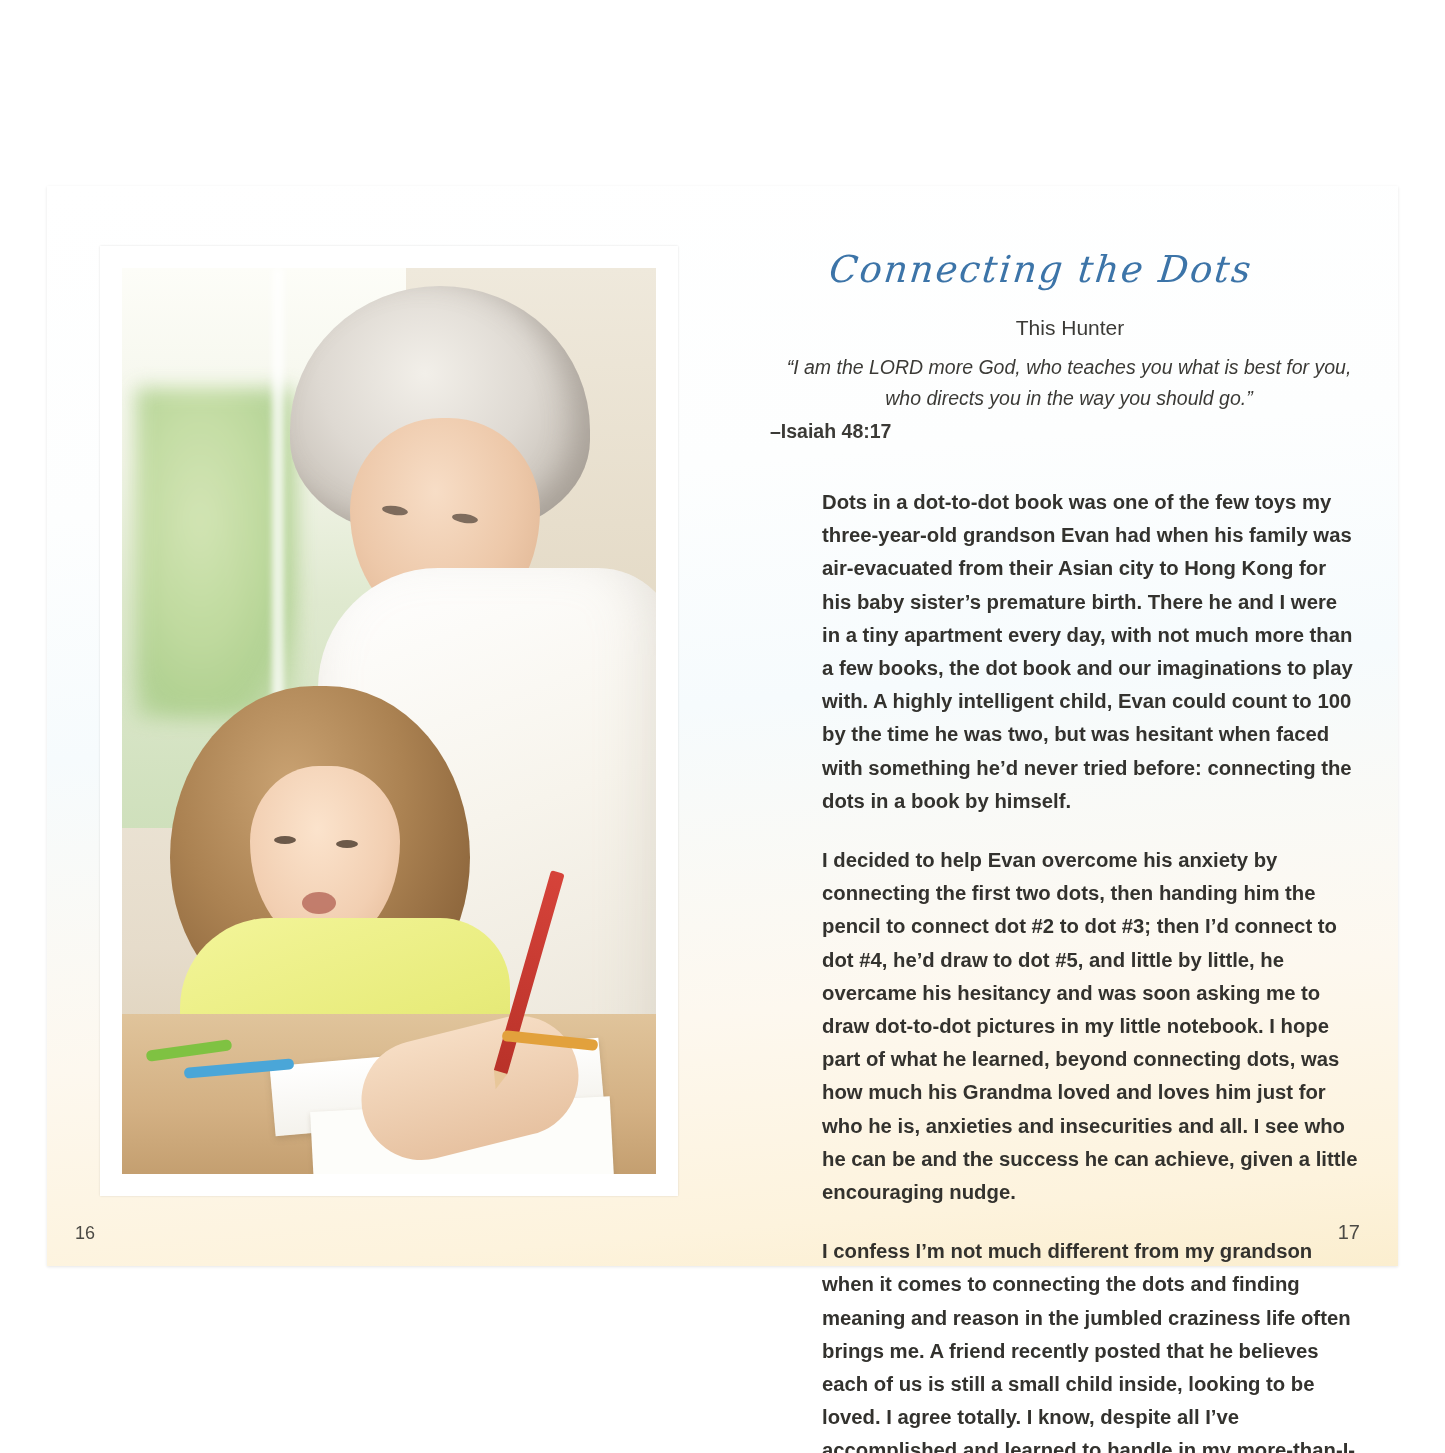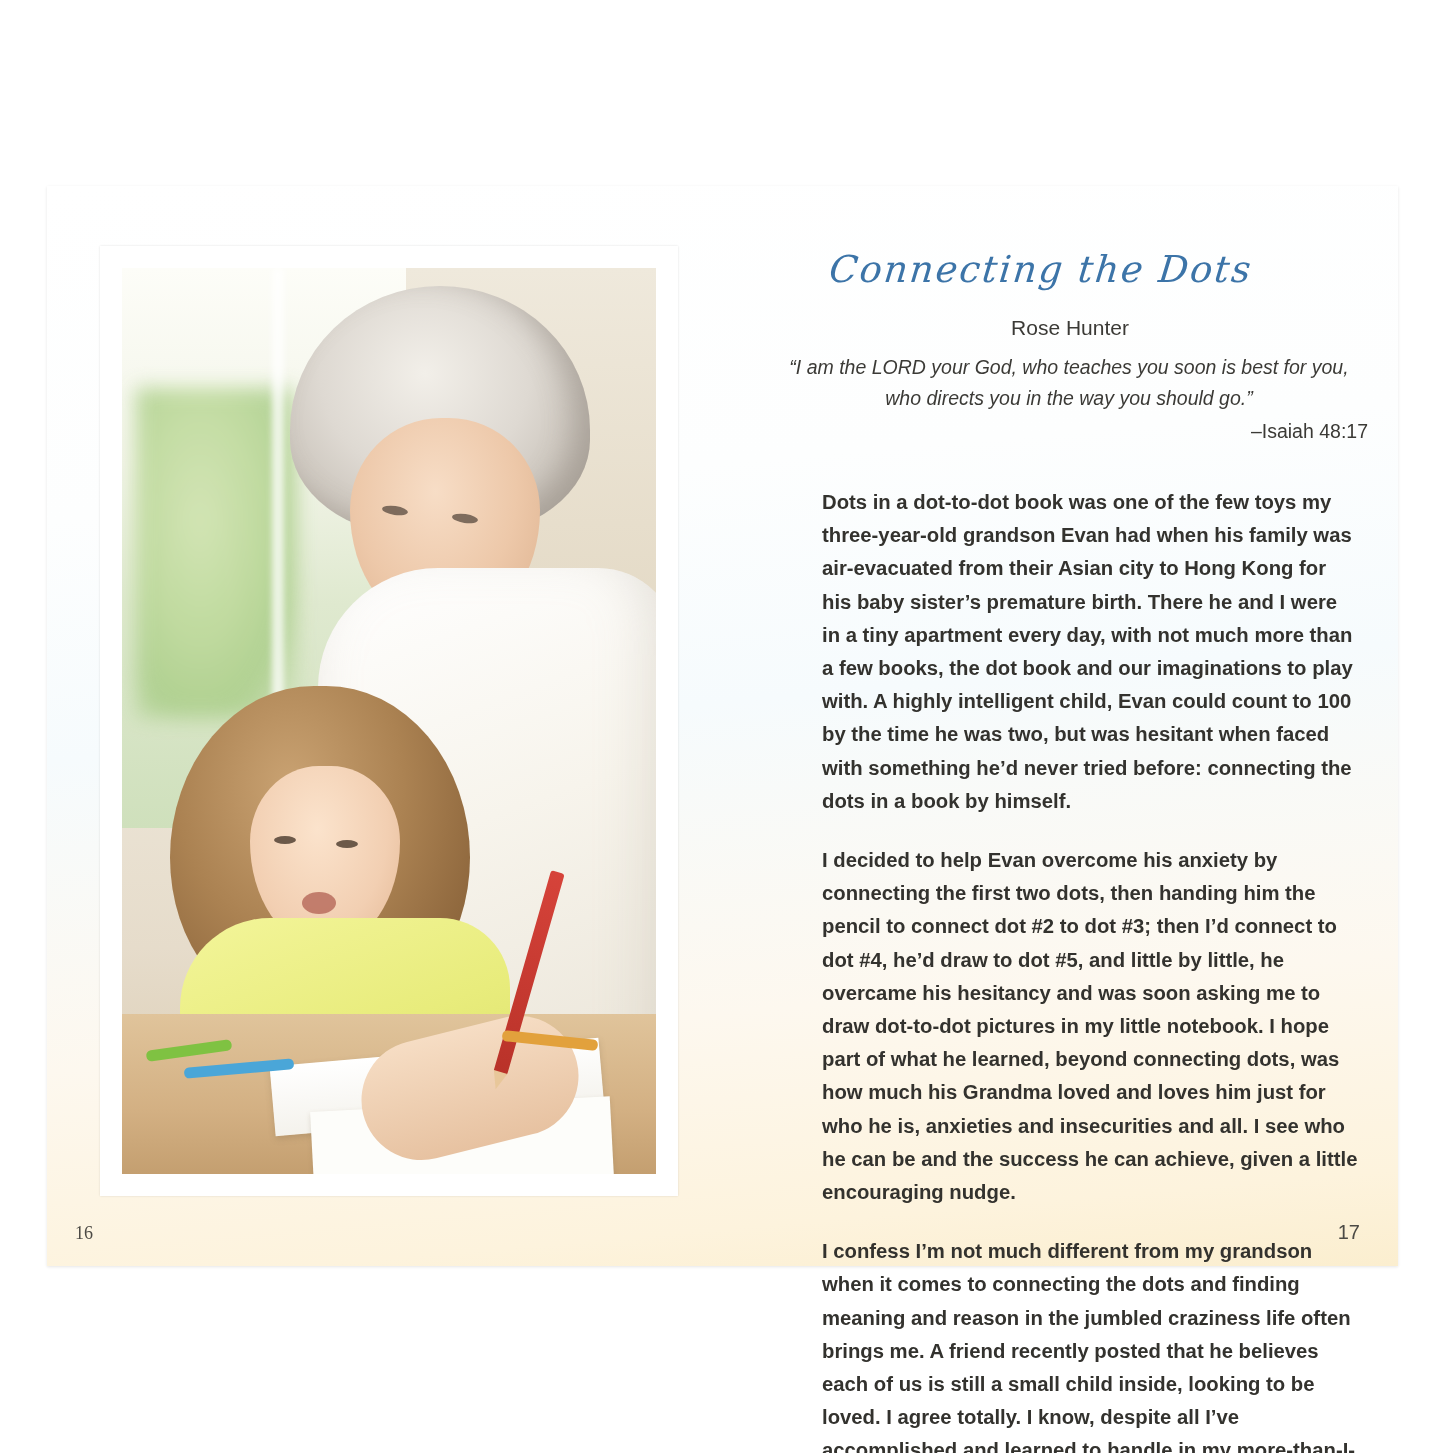--- a/index.html
+++ b/index.html
@@ -187,21 +187,21 @@
   .ph-crayon1 { left: 24px; bottom: 118px; width: 86px; background: #7fc242; transform: rotate(-8deg); }
   .ph-crayon2 { left: 62px; bottom: 100px; width: 110px; background: #4aa6d8; transform: rotate(-5deg); }
   .ph-crayon3 { left: 380px; bottom: 128px; width: 96px; background: #e2a13c; transform: rotate(6deg); }
 
   .page-num-left {
     position: absolute;
     left: 28px;
     bottom: 22px;
     font-size: 18px;
     color: #4c4a45;
-    font-family: Liberation Serif, serif;
+    font-family: Liberation Sans, sans-serif;
   }
 
   
   .right-page {
     position: relative;
     width: 676px;
     height: 1080px;
     flex: 0 0 676px;
     padding: 0;
   }
@@ -235,23 +235,24 @@
     text-align: center;
     font-size: 19.5px;
     font-style: italic;
     line-height: 31px;
     color: #3b3a36;
   }
 
   .attribution {
     margin-top: 2px;
     font-style: normal;
-    text-align: right;
+    text-align: left;
     font-size: 19.5px;
     color: #3b3a36;
+    font-weight: bold;
   }
 
   .body-copy {
     position: absolute;
     left: 100px;
     top: 300px;
     width: 536px;
     font-size: 20.3px;
     line-height: 33.2px;
     color: #33322e;
@@ -301,24 +302,24 @@
         <div class="ph-crayon1"></div>
         <div class="ph-crayon2"></div>
         <div class="ph-crayon3"></div>
       </div>
     </div>
     <div class="page-num-left">16</div>
   </div>
 
   <div class="right-page">
     <div class="story-title">Connecting the Dots</div>
-    <div class="byline">Rose Hunter</div>
+    <div class="byline">This Hunter</div>
 
     <div class="scripture">
-      <div>“I am the LORD your God, who teaches you soon is best for you,</div>
+      <div>“I am the LORD more God, who teaches you what is best for you,</div>
       <div>who directs you in the way you should go.”</div>
       <div class="attribution">–Isaiah 48:17</div>
     </div>
 
     <div class="body-copy">
       <p>Dots in a dot-to-dot book was one of the few toys my three-year-old grandson Evan had when his family was air-evacuated from their Asian city to Hong Kong for his baby sister’s premature birth. There he and I were in a tiny apartment every day, with not much more than a few books, the dot book and our imaginations to play with. A highly intelligent child, Evan could count to 100 by the time he was two, but was hesitant when faced with something he’d never tried before: connecting the dots in a book by himself.</p>
       <p>I decided to help Evan overcome his anxiety by connecting the first two dots, then handing him the pencil to connect dot #2 to dot #3; then I’d connect to dot #4, he’d draw to dot #5, and little by little, he overcame his hesitancy and was soon asking me to draw dot-to-dot pictures in my little notebook. I hope part of what he learned, beyond connecting dots, was how much his Grandma loved and loves him just for who he is, anxieties and insecurities and all. I see who he can be and the success he can achieve, given a little encouraging nudge.</p>
       <p>I confess I’m not much different from my grandson when it comes to connecting the dots and finding meaning and reason in the jumbled craziness life often brings me. A friend recently posted that he believes each of us is still a small child inside, looking to be loved. I agree totally. I know, despite all I’ve accomplished and learned to handle in my more-than-I-care-to-</p>
     </div>
 

